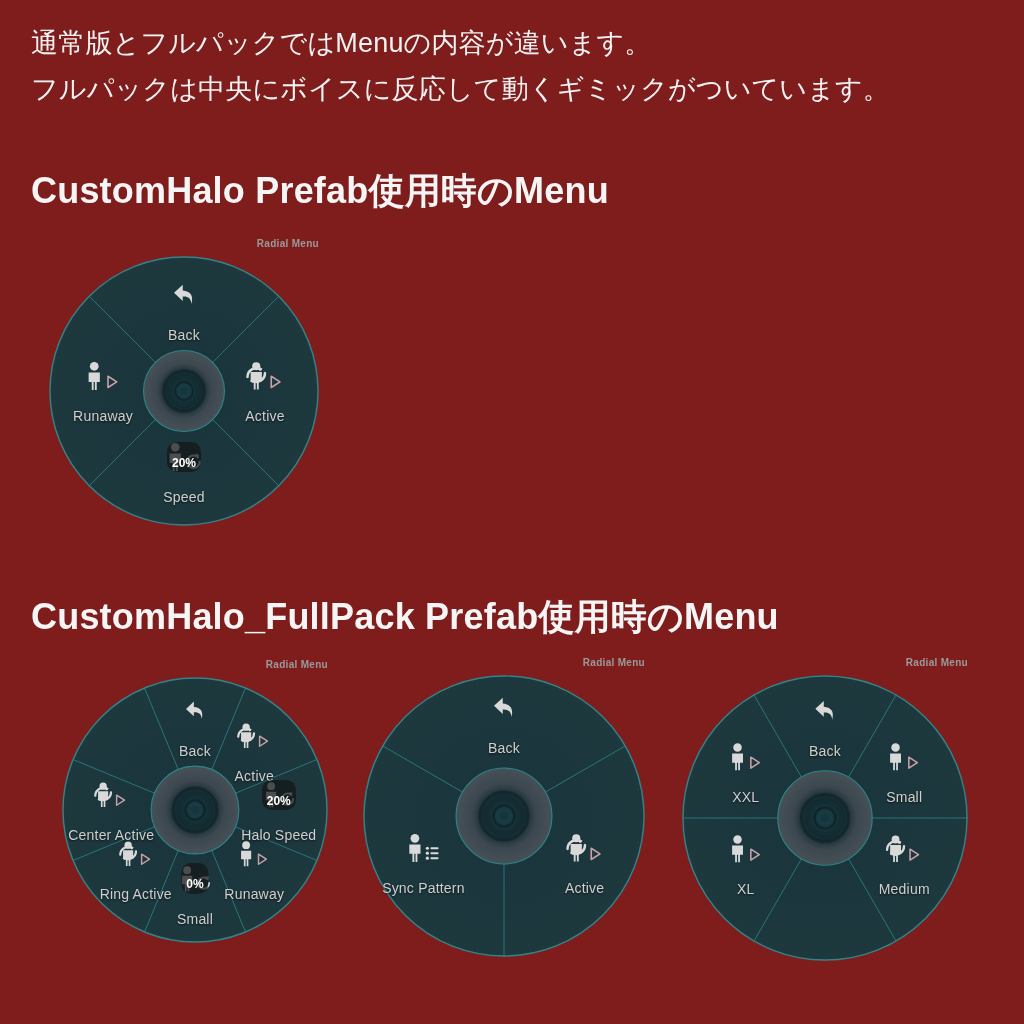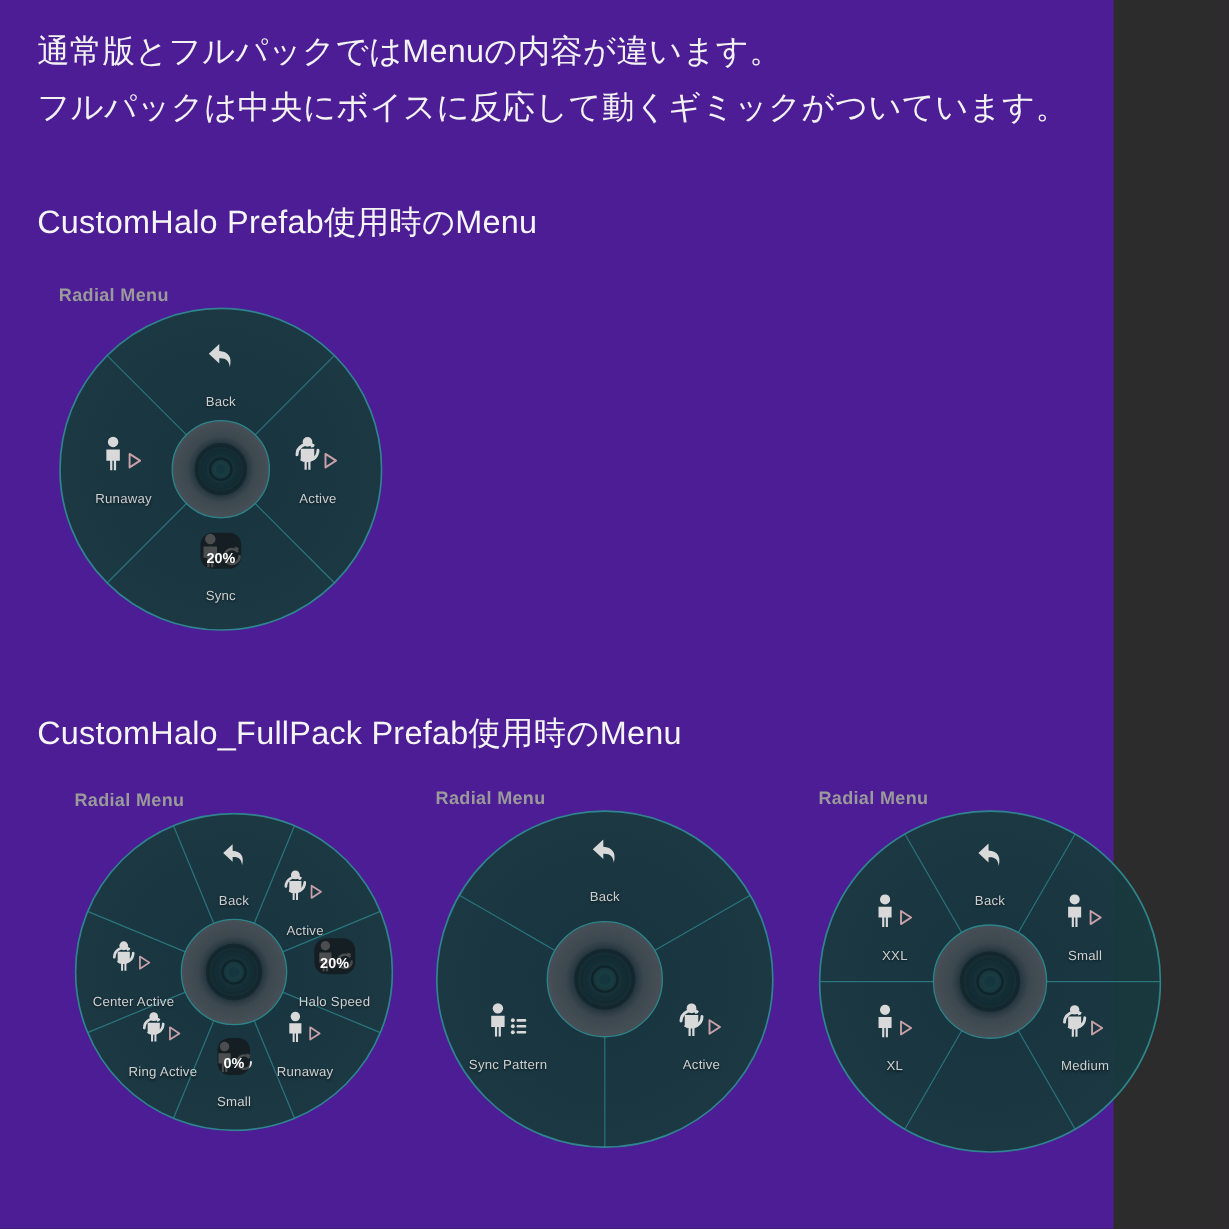--- a/index.html
+++ b/index.html
@@ -4,22 +4,22 @@
 <style>
   * { box-sizing: border-box; margin: 0; padding: 0; }
   html, body {
     width: 1024px; height: 1024px;
     background: #2c2c2c;
     font-family: "Liberation Sans", "DejaVu Sans", sans-serif;
     overflow: hidden;
   }
   #page {
     position: relative;
-    width: 928px; height: 1024px;
-    background: #4c1d95;
+    width: 1024px; height: 1024px;
+    background: #7f1d1d;
   }
 
   
   .intro {
     position: absolute;
     left: 31px;
     top: 20px;
     width: 970px;
     color: #f2f2f2;
     font-size: 27px;
@@ -27,39 +27,39 @@
     letter-spacing: 0.2px;
     font-weight: 400;
   }
   .intro .line { display: block; white-space: nowrap; }
 
   
   .section-heading {
     position: absolute;
     left: 31px;
     color: #f5f5f5;
-    font-size: 27px;
-    font-weight: 400;
+    font-size: 36px;
+    font-weight: 700;
     letter-spacing: 0.2px;
     white-space: nowrap;
   }
   #heading-normal { top: 167px; }
   #heading-fullpack { top: 593px; }
 
   
   .radial {
     position: absolute;
   }
   .radial-title {
     position: absolute;
     left: 0; right: 0;
     top: 0;
-    text-align: left;
+    text-align: right;
     color: #9a9a9a;
-    font-size: 15px;
+    font-size: 10px;
     font-weight: 700;
     letter-spacing: 0.3px;
   }
   .radial-wheel {
     position: absolute;
     left: 50%;
     transform: translateX(-50%);
   }
   .radial-wheel svg { display: block; }
 
@@ -67,21 +67,21 @@
   .item {
     position: absolute;
     transform: translate(-50%, -50%);
     text-align: center;
     width: 110px;
     pointer-events: none;
   }
   .item .lbl {
     display: block;
     color: #cfcfcf;
-    font-size: 11px;
+    font-size: 14px;
     letter-spacing: 0.2px;
     margin-top: 16px;
     text-shadow: 0 1px 2px rgba(0,0,0,.6);
     white-space: nowrap;
   }
   .item .glyph {
     display: block;
     height: 34px;
     position: relative;
   }
@@ -179,21 +179,21 @@
         <div class="item" style="left: 135px; top: 234px;">
           <span class="glyph">
     <svg width="45" height="30" viewBox="0 0 72 48">
       <circle cx="22" cy="10" r="7" fill="#d9d9d9"></circle>
       <path d="M13 20 h18 v15 h-5 v13 h-3 v-13 h-2 v13 h-3 v-13 h-5 z" fill="#d9d9d9"></path>
       <path d="M58 26 a10 10 0 1 0 3 7" fill="none" stroke="#d9d9d9" stroke-width="3.4" stroke-linecap="round"></path>
       <path d="M54 20 l6 2 l-2 6 z" fill="#d9d9d9"></path>
     </svg>
             <span class="pct">20%</span>
           </span>
-          <span class="lbl">Sync</span>
+          <span class="lbl">Speed</span>
         </div>
         <div class="item" style="left: 54px; top: 153px;">
           <span class="glyph">
     <svg width="45" height="30" viewBox="0 0 72 48">
       <circle cx="22" cy="10" r="7" fill="#d9d9d9"></circle>
       <path d="M13 20 h18 v15 h-5 v13 h-3 v-13 h-2 v13 h-3 v-13 h-5 z" fill="#d9d9d9"></path>
       <path d="M44 26 L58 35 L44 44 Z" fill="none" stroke="#c9a0a8" stroke-width="2.6" stroke-linejoin="round"></path>
     </svg>
           </span>
           <span class="lbl">Runaway</span>

